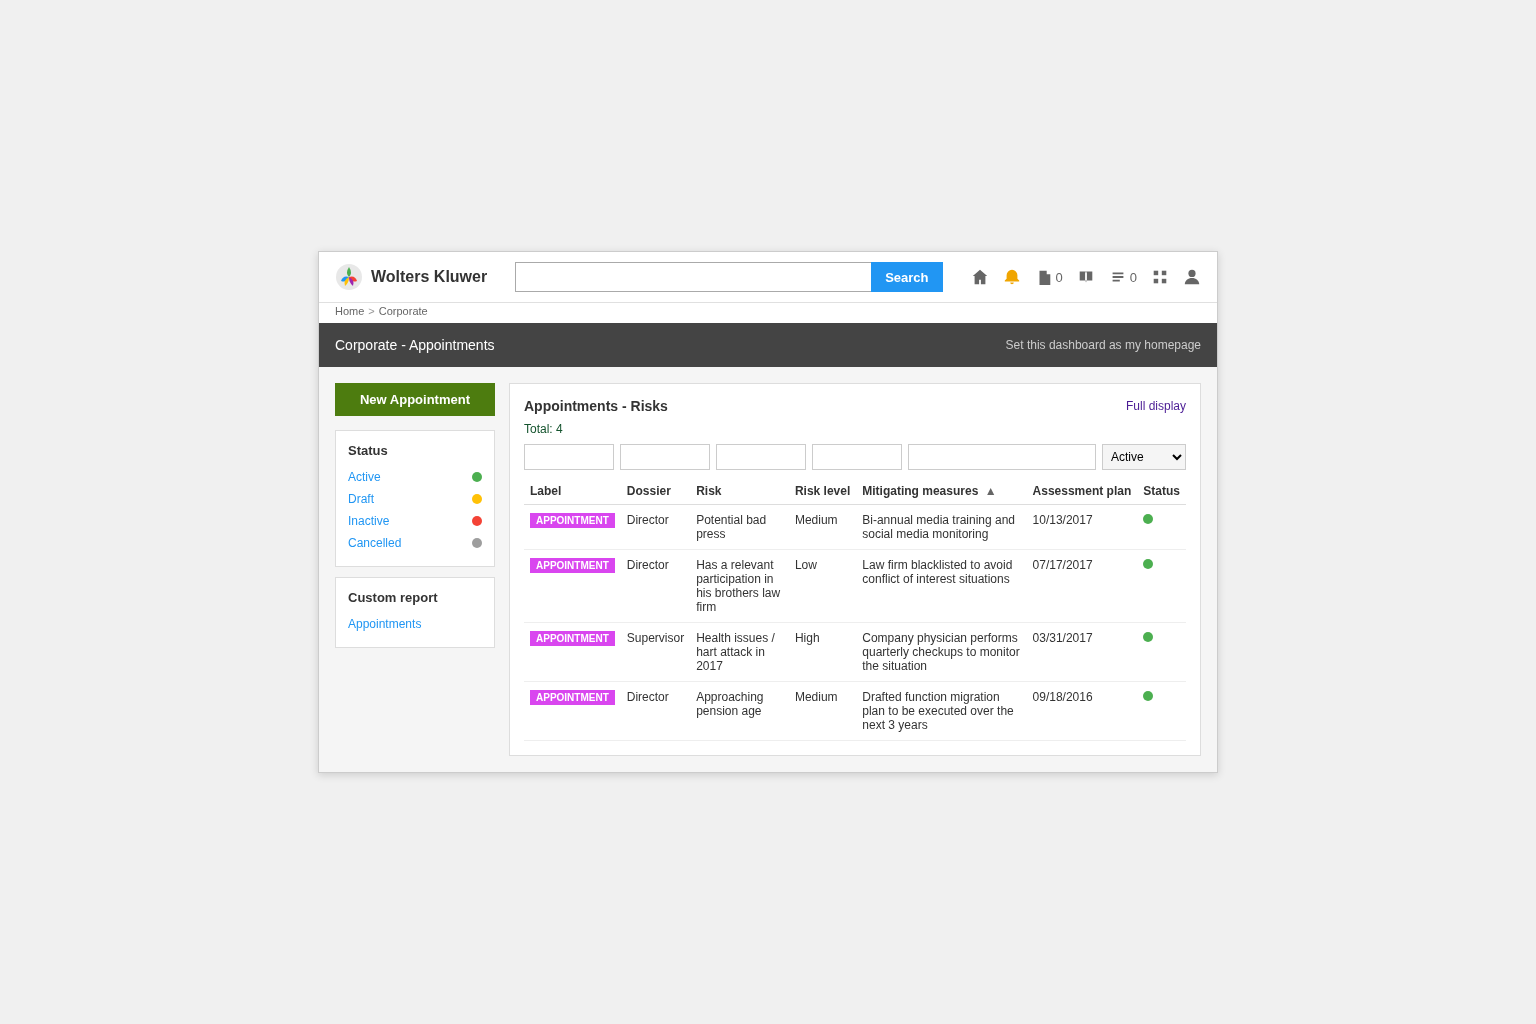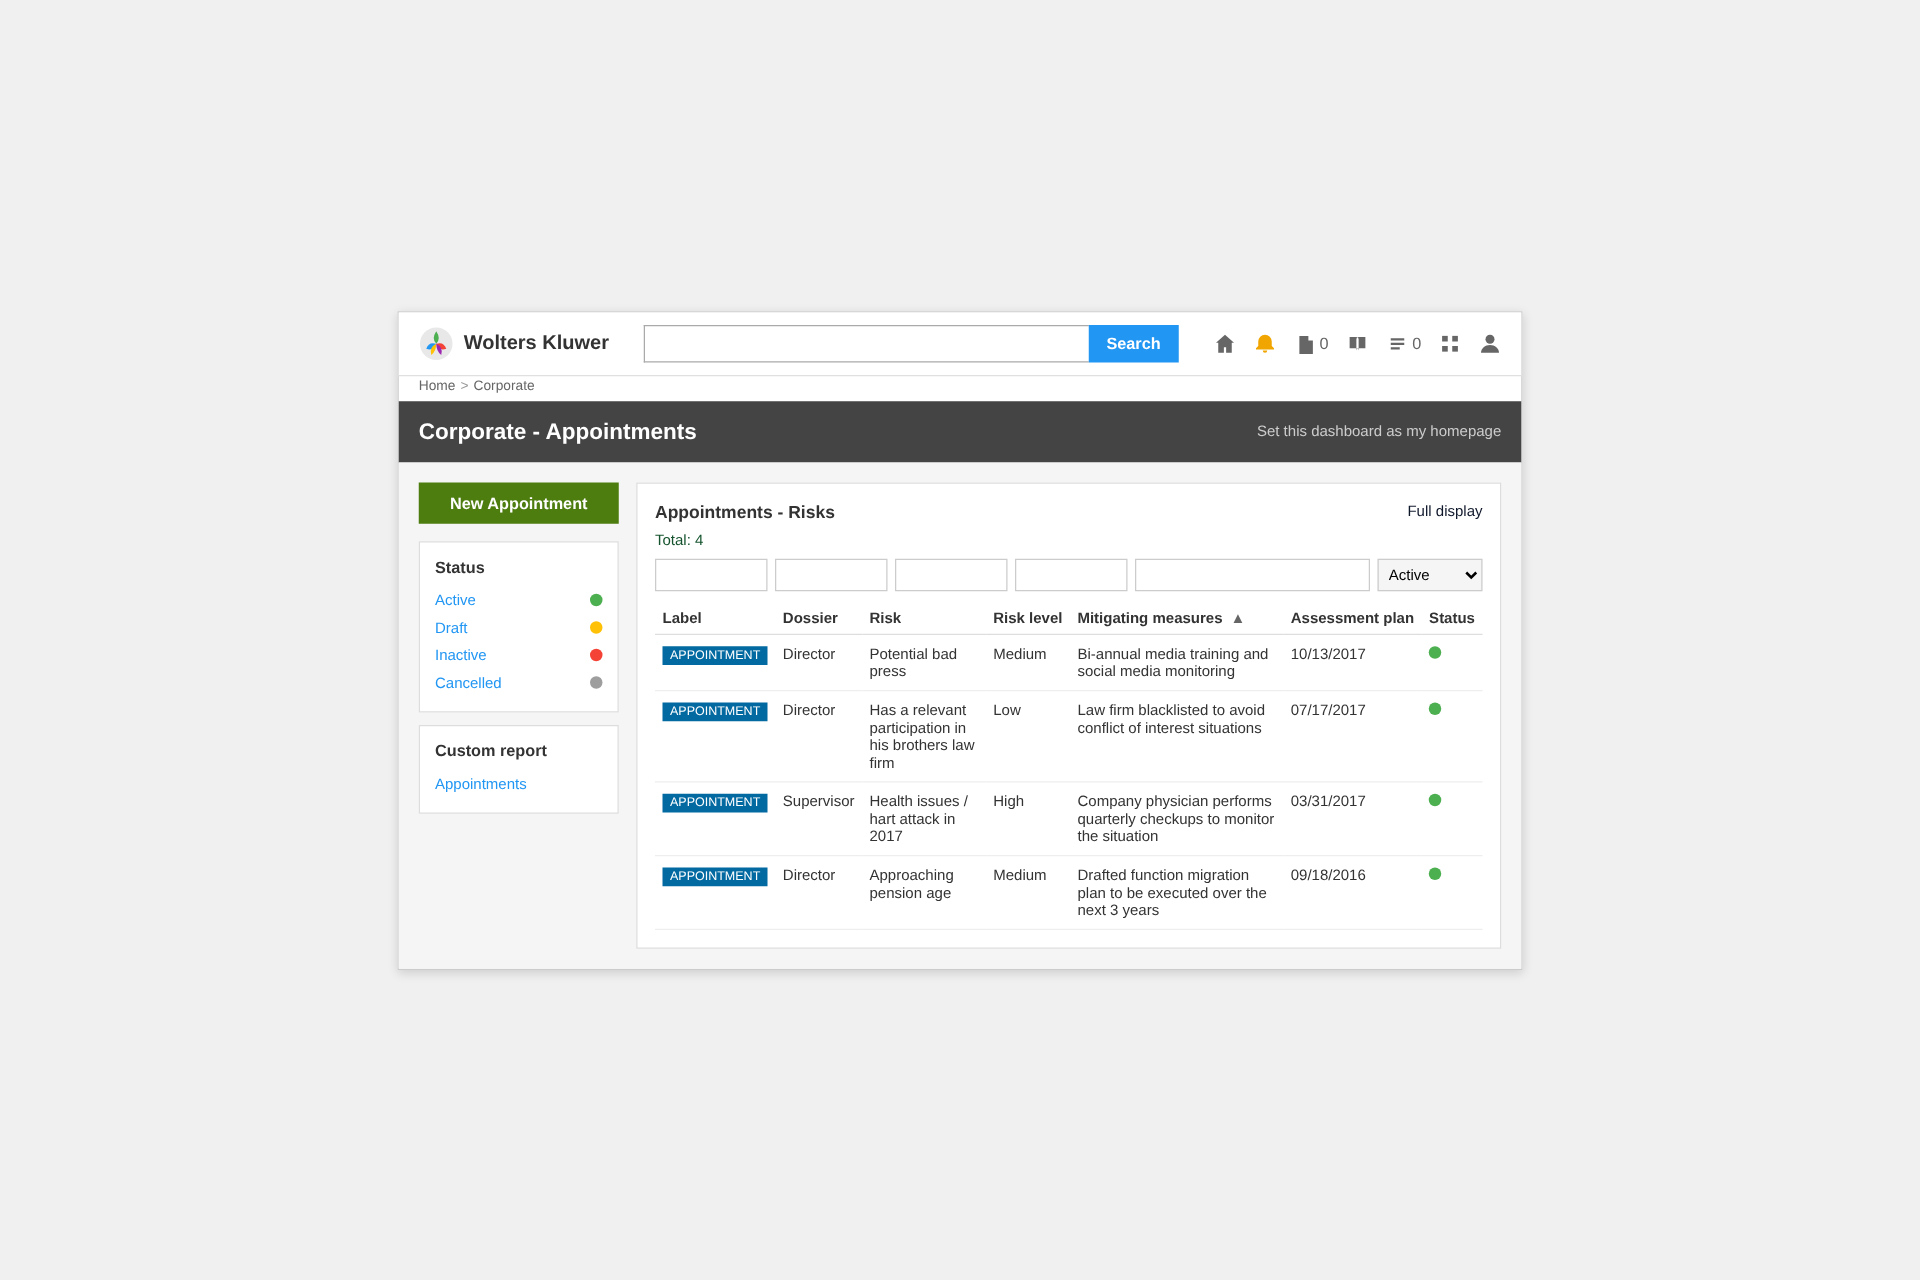--- a/index.html
+++ b/index.html
@@ -109,22 +109,22 @@
     
     .header-bar {
       background: #444;
       color: #fff;
       padding: 14px 16px;
       display: flex;
       align-items: center;
       justify-content: space-between;
     }
     .header-title {
-      font-size: 18px;
-      font-weight: bold;
+      font-size: 14px;
+      font-weight: normal;
     }
     .header-link {
       font-size: 12px;
       color: #ccc;
       cursor: pointer;
     }
 
     
     .main-content {
       display: flex;
@@ -203,21 +203,21 @@
       align-items: center;
       justify-content: space-between;
       margin-bottom: 8px;
     }
     .panel-title {
       font-size: 14px;
       font-weight: bold;
       color: #333;
     }
     .full-display-link {
-      color: #0f172a;
+      color: #4c1d95;
       font-size: 12px;
       cursor: pointer;
     }
     .total-label {
       font-size: 12px;
       color: #14532d;
       margin-bottom: 8px;
     }
 
     
@@ -268,25 +268,25 @@
     .sort-arrow {
       margin-left: 3px;
       color: #666;
     }
     .risks-table td {
       padding: 8px 6px;
       border-bottom: 1px solid #eee;
       vertical-align: top;
     }
     .appointment-badge {
-      background: #0369a1;
+      background: #d946ef;
       color: #fff;
       padding: 2px 6px;
       font-size: 10px;
-      font-weight: normal;
+      font-weight: bold;
       display: inline-block;
       white-space: nowrap;
     }
     .status-green {
       width: 10px;
       height: 10px;
       border-radius: 50%;
       background: #4caf50;
       display: inline-block;
     }

